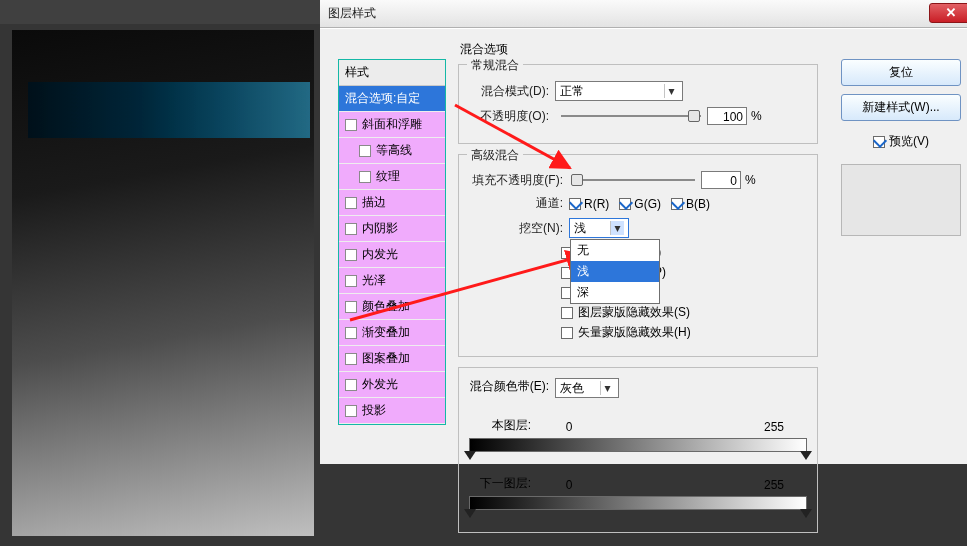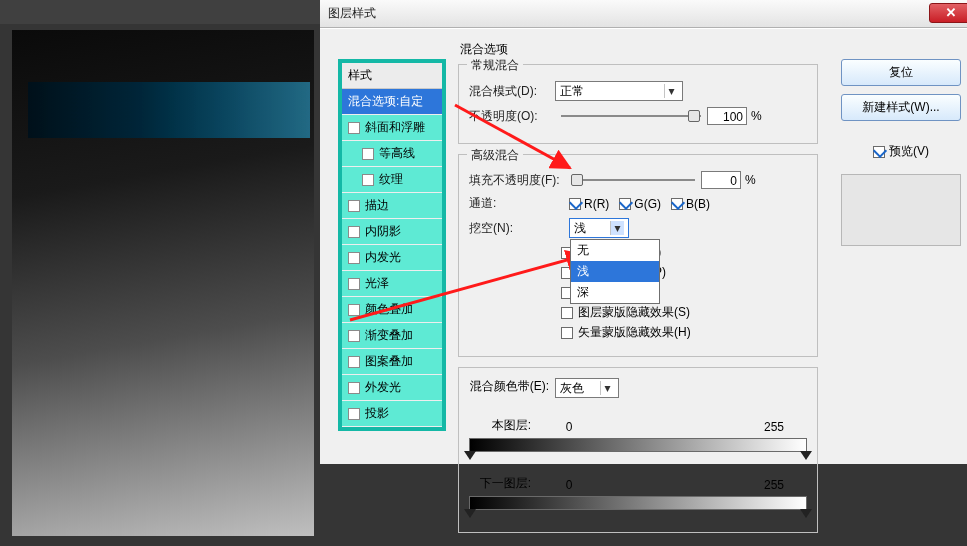--- a/index.html
+++ b/index.html
@@ -30,35 +30,35 @@
     display:flex; align-items:center; padding:0 8px; }
   .titlebar .title { color:#222; }
   .titlebar .close { position:absolute; right:4px; top:3px; width:44px; height:20px;
     background:linear-gradient(#e26064,#c91e26); border:1px solid #8b1518; border-radius:3px;
     color:#fff; text-align:center; line-height:18px; font-size:13px; font-weight:bold; }
   .dlg-body { position:absolute; left:0; top:28px; right:0; bottom:0; background:#f0f0f0;
     border-top:1px solid #fff; }
 
   
   .styles-panel { position:absolute; left:18px; top:30px; width:108px;
-    border:4px solid #14b8a6; background:#5eead4; }
+    border:1px solid #14b8a6; background:#f0abfc; }
   .styles-head { background:#ececec; padding:4px 6px; border-bottom:1px solid #c9c9c9; }
   .styles-list .row { padding:4px 6px; border-bottom:1px solid #eee; display:flex; align-items:center; cursor:default; }
   .styles-list .row.active { background:#2d76da; color:#fff; }
   .styles-list .row .cb { width:12px; height:12px; border:1px solid #8a8a8a; margin-right:5px; background:#fff; flex:0 0 auto; }
   .styles-list .row.indent { padding-left:20px; }
 
   
   .center { position:absolute; left:138px; top:10px; width:360px; }
   .section-title { padding:2px 0 6px 2px; }
   .fieldset { border:1px solid #bfbfbf; padding:10px 10px 12px 10px; margin-bottom:10px; position:relative; }
   .fieldset .legend { position:absolute; left:8px; top:-8px; background:#f0f0f0; padding:0 4px; color:#222; }
 
   .form-row { display:flex; align-items:center; margin:6px 0; }
-  .form-row .lbl { width:86px; padding-right:6px; color:#222; }
+  .form-row .lbl { width:86px; text-align:right; padding-right:6px; color:#222; }
   .sel { border:1px solid #7a7a7a; background:#fff; padding:1px 4px; height:20px; min-width:90px;
     display:flex; align-items:center; justify-content:space-between; }
   .sel .arrow { width:14px; text-align:center; color:#333; border-left:1px solid #c4c4c4; margin-left:4px; }
   .slider { position:relative; height:14px; width:140px; background:transparent; margin:0 6px; }
   .slider .track { position:absolute; left:0; right:0; top:6px; height:2px; background:#8a8a8a; }
   .slider .thumb { position:absolute; top:1px; width:12px; height:12px; background:#e6e6e6;
     border:1px solid #666; border-radius:2px; }
   .ninput { width:40px; height:18px; border:1px solid #7a7a7a; background:#fff; text-align:right;
     padding:0 3px; line-height:18px; }
   .pct { margin-left:4px; }
@@ -90,21 +90,21 @@
   .tri { position:absolute; bottom:-9px; width:0; height:0; border-left:6px solid transparent;
     border-right:6px solid transparent; border-top:9px solid #222; }
   .tri.left { left:-6px; }
   .tri.right { right:-6px; }
 
   
   .right-col { position:absolute; right:16px; top:30px; width:120px; display:flex; flex-direction:column; gap:8px; }
   .btn { border:1px solid #6f93c3; border-radius:3px;
     background:linear-gradient(#fafeff,#d7e9fb); text-align:center; padding:4px 2px; }
   .btn.primary { box-shadow:0 0 0 2px #7cc0ff inset; }
-  .chk-row { display:flex; align-items:center; justify-content:center; margin-top:14px; }
+  .chk-row { display:flex; align-items:center; justify-content:center; margin-top:4px; }
   .chk-row .box { width:12px; height:12px; border:1px solid #6b6b6b; background:#fff; margin-right:4px; position:relative; }
   .chk-row .box::after { content:""; position:absolute; left:1px; top:-1px; width:8px; height:8px;
     border-right:2px solid #1a66c9; border-bottom:2px solid #1a66c9; transform:rotate(45deg); }
   .preview-box { margin-top:6px; height:72px; border:1px solid #b7b7b7; background:#e6e6e6; }
 
   
   .arrow-svg { position:absolute; left:0; top:0; pointer-events:none; }
 
   .red-swatch { position:absolute; right:1px; top:56px; width:18px; height:24px; background:#d31616; border:1px solid #3a0000; }
   .fx-tag { position:absolute; right:2px; top:320px; width:24px; height:18px; background:#3b3b3b;

